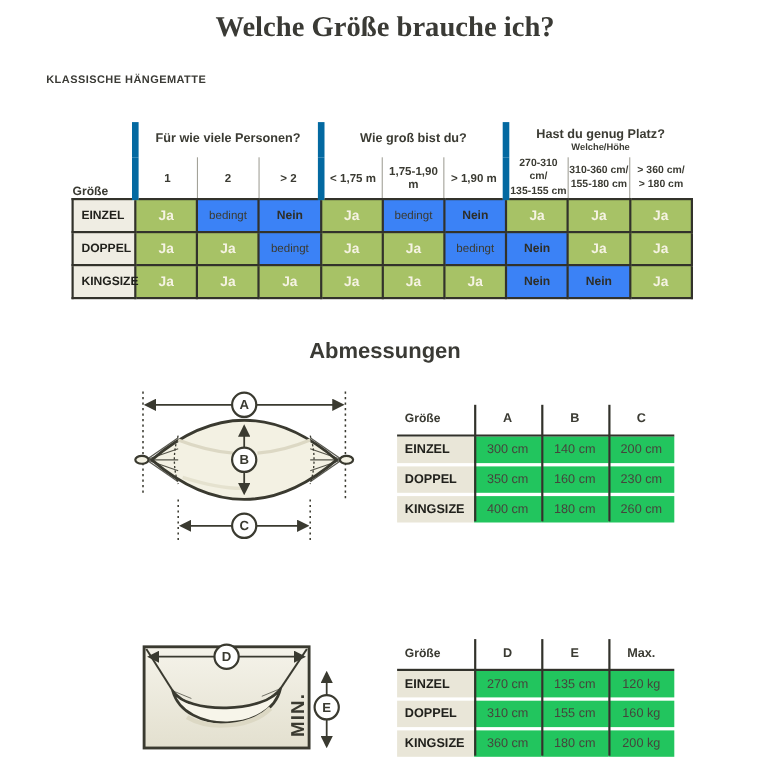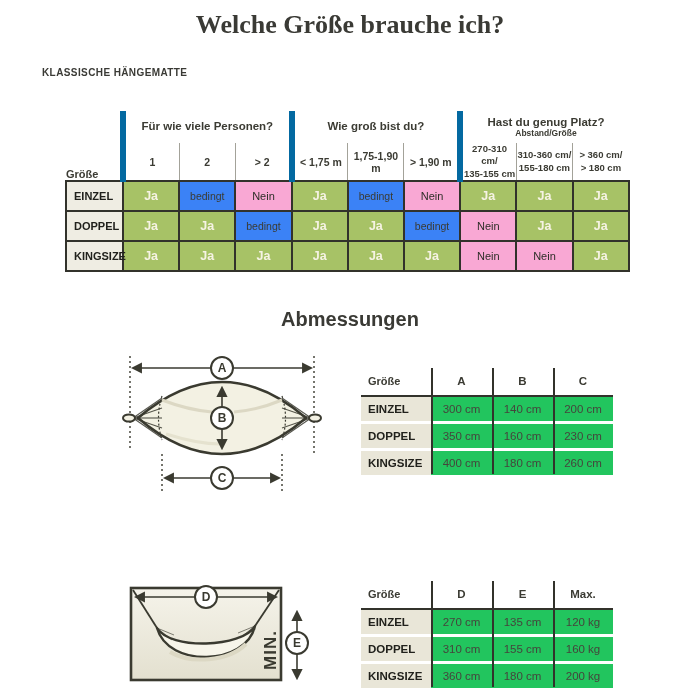--- a/index.html
+++ b/index.html
@@ -46,21 +46,21 @@
   tr.subs th.two { font-size:9.5px; line-height:1.3; white-space:pre-line; }
   .gstart { border-left:6px solid #0369a1; }
   .sep { border-left:1px solid #a3a299; }
   table.t1 tbody td {
     border:2px solid #32322b; height:28px; text-align:center; vertical-align:middle;
   }
   td.rl { background:#efede3; text-align:left !important; padding-left:7px !important;
           font-weight:bold; font-size:11px; color:#21211c; }
   td.ja  { background:#a7c266; color:#f6f3e4; font-weight:bold; font-size:12.5px; }
   td.bed { background:#3b82f6; color:#3b3b33; font-size:10.5px; }
-  td.nein{ background:#f9a8d4; color:#2e2e28; font-weight:normal; font-size:11px; }
+  td.nein{ background:#3b82f6; color:#2e2e28; font-weight:bold; font-size:11px; }
 
   
   .mini { position:absolute; width:252px; height:106px; }
   .mrow { display:grid; grid-template-columns:70px 61px 61px 60px; height:24px; }
   .mrow.mhead { height:26px; }
   .mrow + .mrow { margin-top:3px; }
   .mrow > div { display:flex; align-items:center; justify-content:center; font-size:11.5px; }
   .mhead > div { font-weight:bold; background:none; color:#3b3b33; font-size:11.5px; }
   .mhead > .mcorner { justify-content:flex-start; padding-left:7px; font-size:11px; }
   .mlabel { justify-content:flex-start !important; padding-left:7px; background:#e9e6d8;
@@ -99,21 +99,21 @@
         <col class="cn">
         <col class="cn">
       </colgroup>
     <thead>
       <tr>
         <th class="corner" rowspan="2">Größe</th>
         <th class="grp gstart" colspan="3">Für wie viele Personen?</th>
         <th class="grp gstart" colspan="3">Wie groß bist du?</th>
         <th class="grp gstart" colspan="3">
           <div>Hast du genug Platz?</div>
-          <div class="grpsub">Abstand/Größe</div>
+          <div class="grpsub">Welche/Höhe</div>
         </th>
       </tr>
       <tr class="subs">
         <th class="gstart">1</th>
         <th class="sep">2</th>
         <th class="sep">&gt; 2</th>
         <th class="gstart">&lt; 1,75 m</th>
         <th class="sep">1,75-1,90 m</th>
         <th class="sep">&gt; 1,90 m</th>
         <th class="gstart two">270-310 cm/

